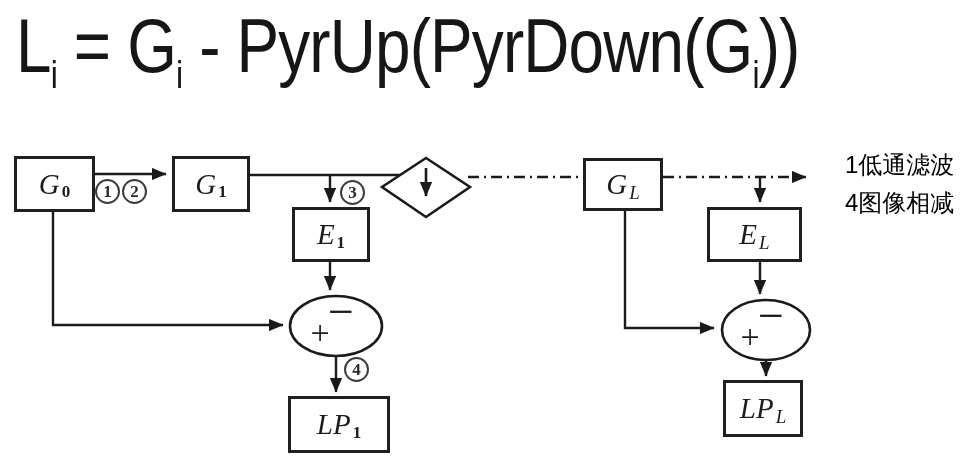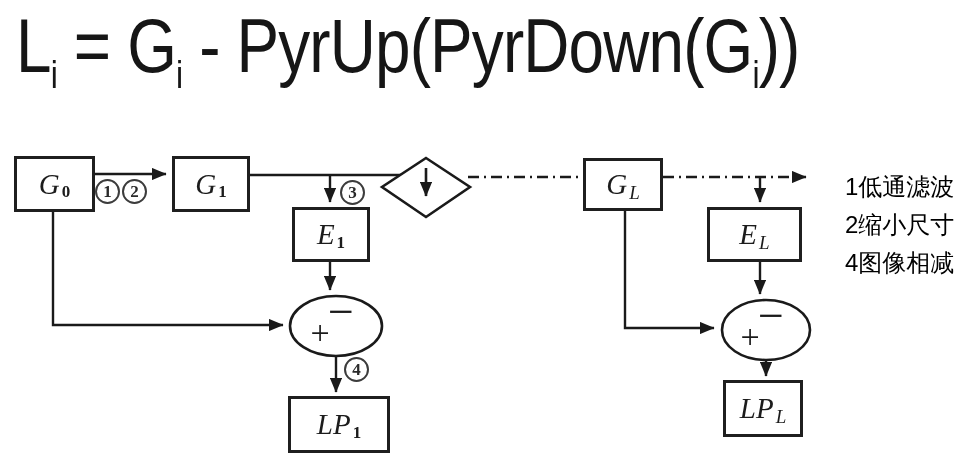--- a/index.html
+++ b/index.html
@@ -22,21 +22,21 @@
   }
   .node .sub{font-size:19px;transform:translateY(8px);margin-left:2px;}
   .node .sub.digit{font-style:normal;font-weight:bold;font-size:17px;}
   .circ{
     position:absolute;z-index:3;width:25px;height:25px;box-sizing:border-box;
     border:2px solid #3c3c3c;border-radius:50%;background:rgba(255,255,255,0.75);
     display:flex;align-items:center;justify-content:center;
     font-family:"Liberation Serif",serif;font-weight:bold;font-size:17px;color:#2a2a2a;
   }
   .legend{
-    position:absolute;left:845px;top:168px;z-index:2;
+    position:absolute;left:845px;top:146px;z-index:2;
     font-size:24px;line-height:38px;color:#000;white-space:nowrap;
   }
   .sumsign{font-family:"Liberation Serif",serif;fill:#1a1a1a;}
 </style>
 </head>
 <body>
 
 <div class="stage">
 
   <div class="title"><span>L</span><sub>i</sub><span> = G</span><sub>i</sub><span> - PyrUp(PyrDown(G</span><sub>i</sub><span>))</span></div>
@@ -121,17 +121,16 @@
   </div>
   <div class="circ" style="left:340px;top:180px;">
     <span>3</span>
   </div>
   <div class="circ" style="left:344px;top:357px;">
     <span>4</span>
   </div>
 
   <div class="legend">
     <div>1低通滤波</div>
-    <div>2缩小尺寸</div>
     <div>4图像相减</div>
   </div>
 
 </div>
 
 </body></html>

